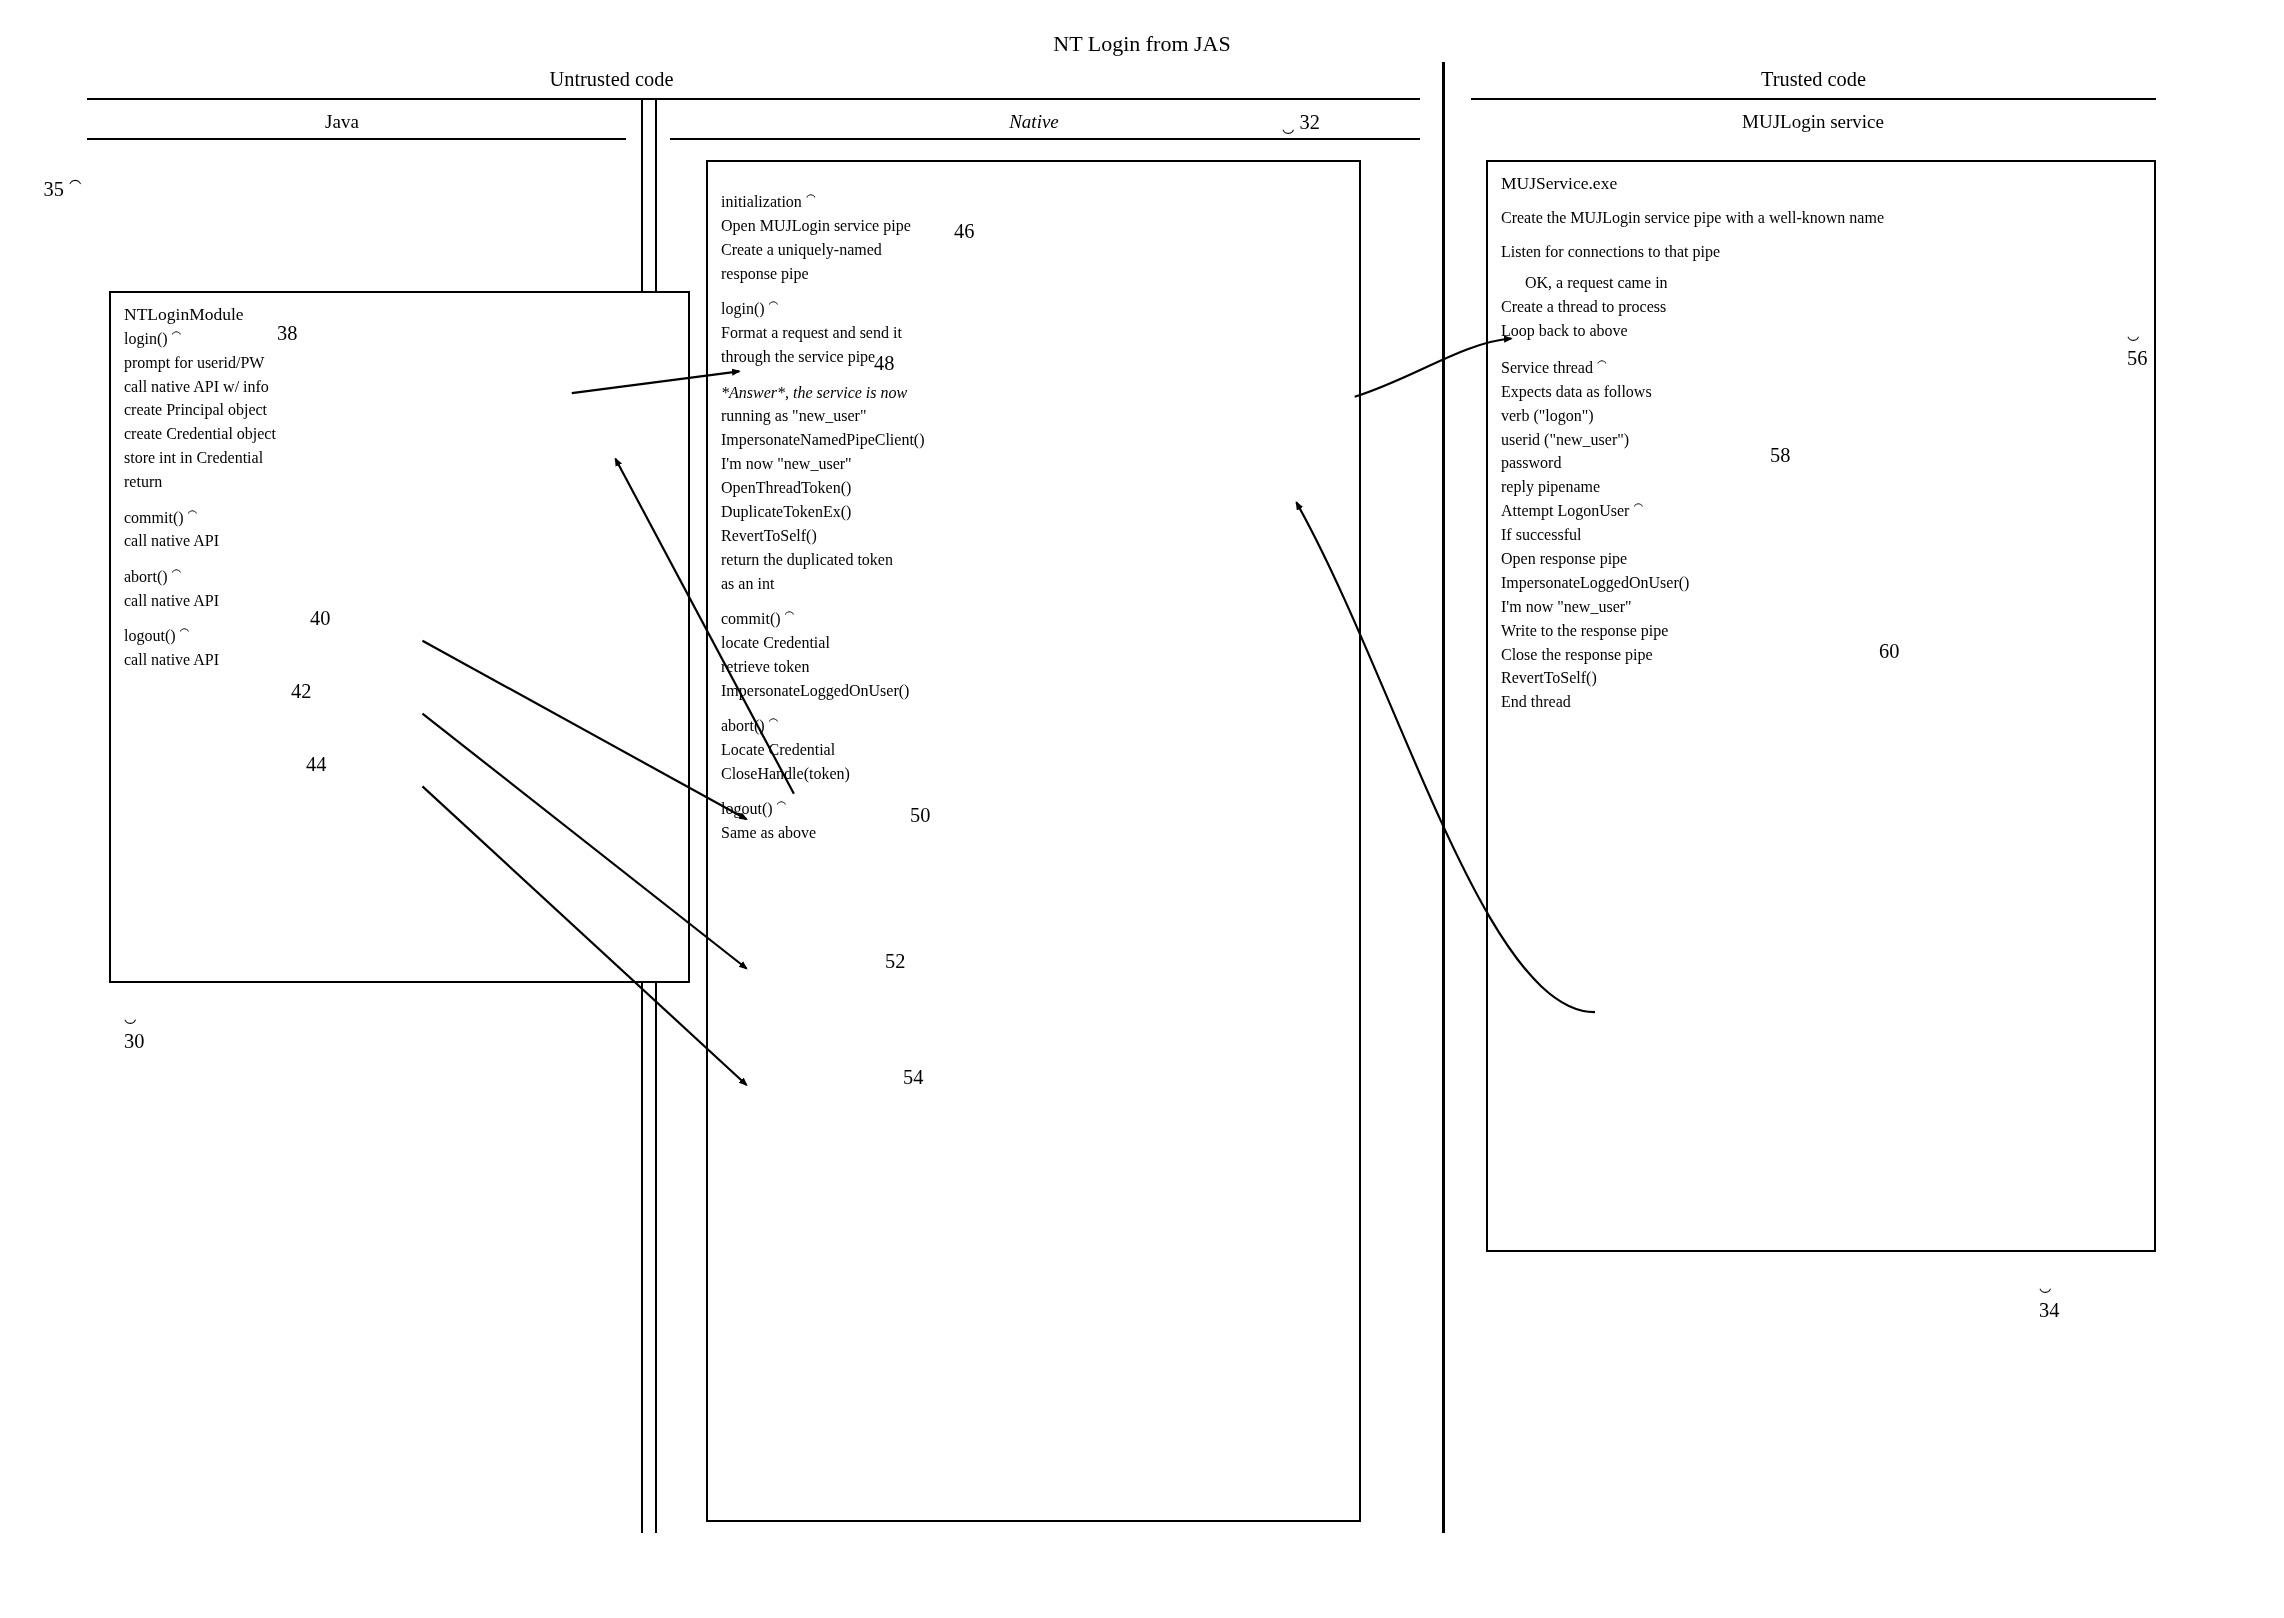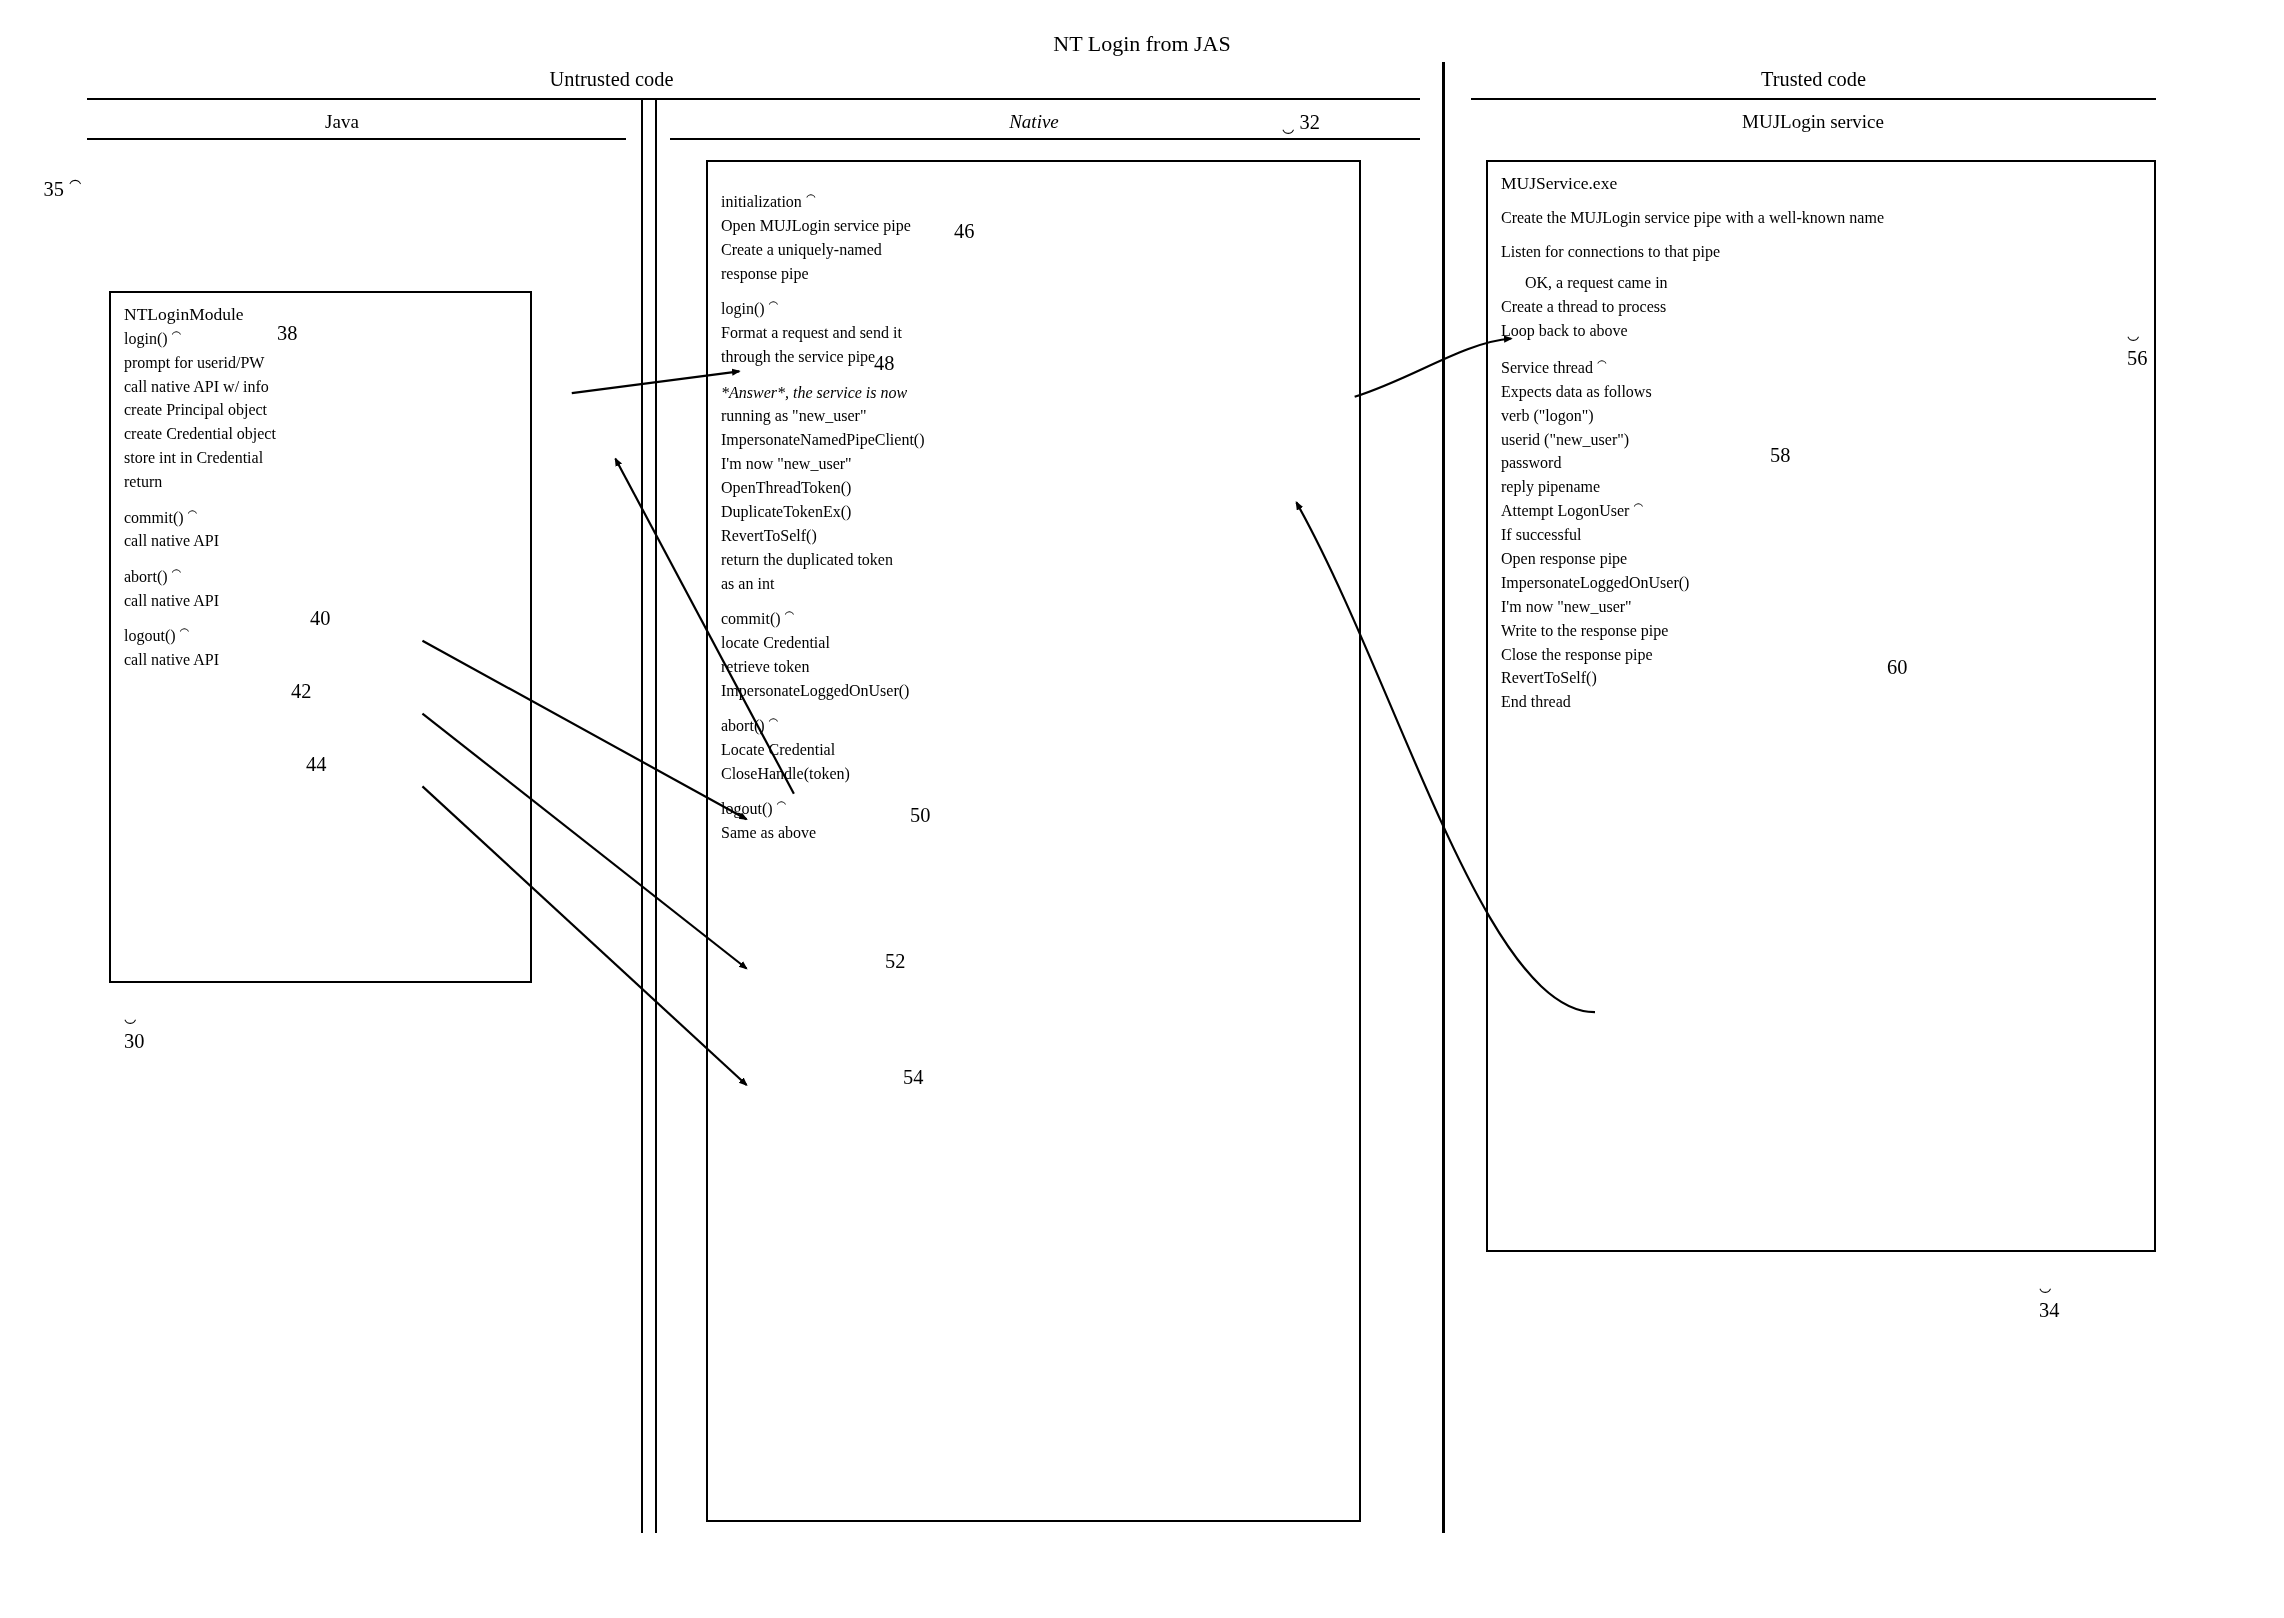--- a/index.html
+++ b/index.html
@@ -89,21 +89,21 @@
   <div class="rule hrule" style="left:58px; width:539px; top:109px;"></div>
   <div class="rule hrule" style="left:641px; width:750px; top:109px;"></div>
 
   <div class="rule vrule" style="left:612px; top:69px; height:1435px;"></div>
   <div class="rule vrule" style="left:626px; top:69px; height:1435px;"></div>
 
   <div class="rule vrule" style="left:1413px; top:33px; height:1471px; width:2.9px;"></div>
 
   <div class="ref" style="left:14.6px; top:146px;"><span>35</span>&nbsp;⁀</div>
 
-  <div class="box" style="left:80px; top:262px; width:423px; height:692px;">
+  <div class="box" style="left:80px; top:262px; width:581px; height:692px;">
     <div class="line h">NTLoginModule</div>
     <div class="line indent1"><span>login()</span> ⁀</div>
     <div class="line indent2">prompt for userid/PW</div>
     <div class="line indent2">call native API w/ info</div>
     <div class="line indent2"></div>
     <div class="line indent2">create Principal object</div>
     <div class="line indent2">create Credential object</div>
     <div class="line indent2">store int in Credential</div>
     <div class="line indent2">return</div>
 
@@ -182,21 +182,21 @@
     <div class="line indent3">ImpersonateLoggedOnUser()</div>
     <div class="line indent3">I'm now "new_user"</div>
     <div class="line indent3">Write to the response pipe</div>
     <div class="line indent3">Close the response pipe</div>
     <div class="line indent3">RevertToSelf()</div>
     <div class="line indent2">End thread</div>
   </div>
   <div class="ref" style="left:2010px; top:1238px;">‿<br><span>34</span></div>
   <div class="ref" style="left:2098px; top:286px;">‿<br><span>56</span></div>
   <div class="ref" style="left:1741px; top:412px;">58</div>
-  <div class="ref" style="left:1850px; top:624px;margin-left:8px;">60</div>
+  <div class="ref" style="left:1850px; top:608px;">60</div>
 
   <svg class="svg-overlay" viewBox="0 0 3056 2142">
     <defs>
       <marker id="arrow" markerWidth="12" markerHeight="12" refX="10" refY="5" orient="auto" markerUnits="userSpaceOnUse">
         <path d="M0,0 L12,5 L0,10 Z" fill="#000"></path>
       </marker>
     </defs>
 
     <line x1="745" y1="500" x2="975" y2="470" stroke="#000" stroke-width="3" marker-end="url(#arrow)"></line>
 

